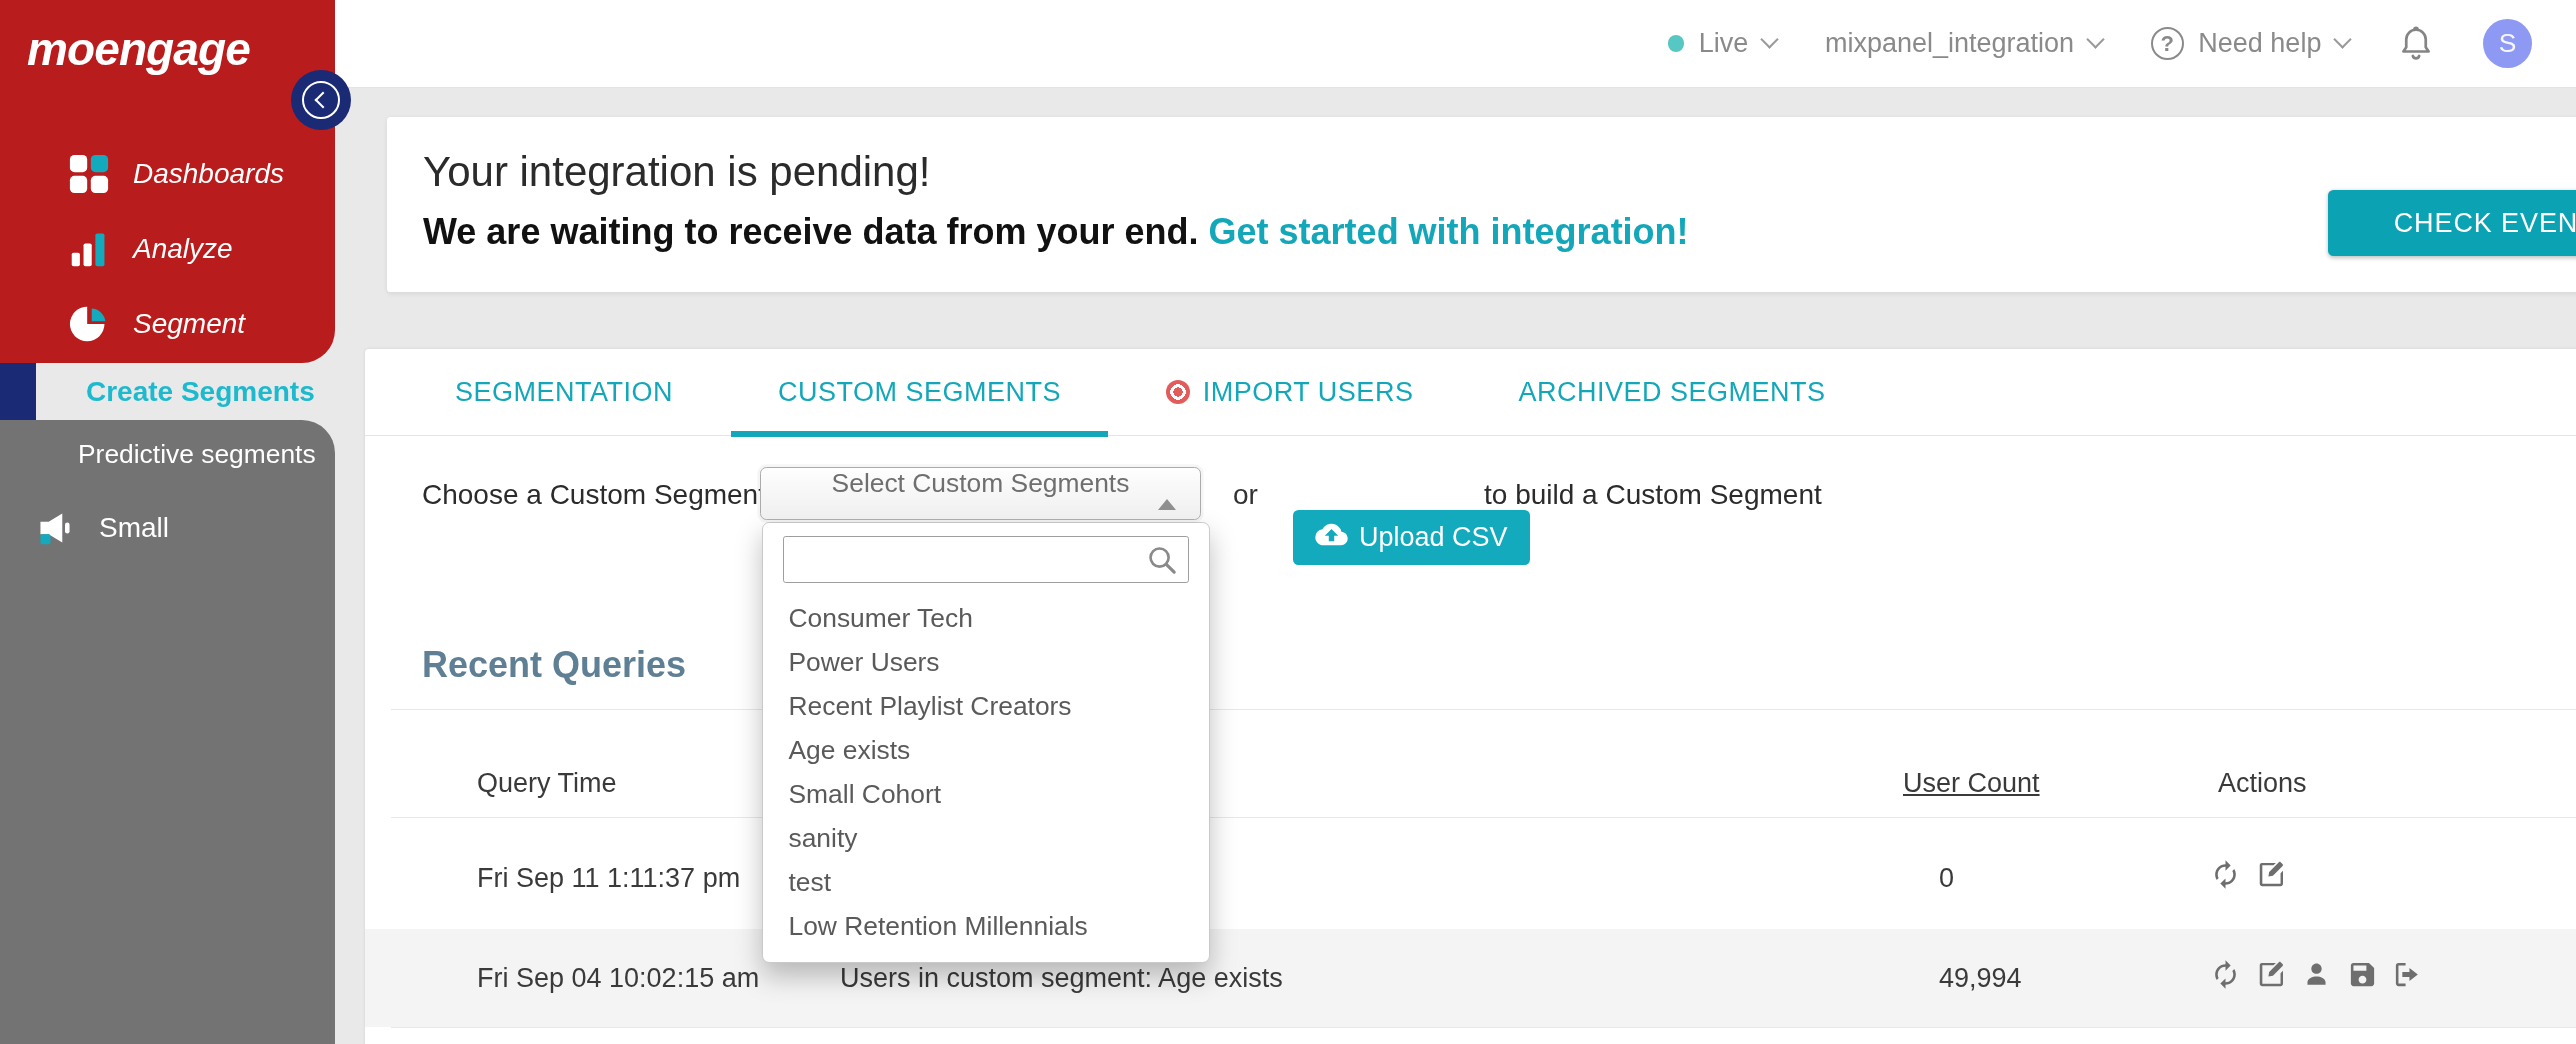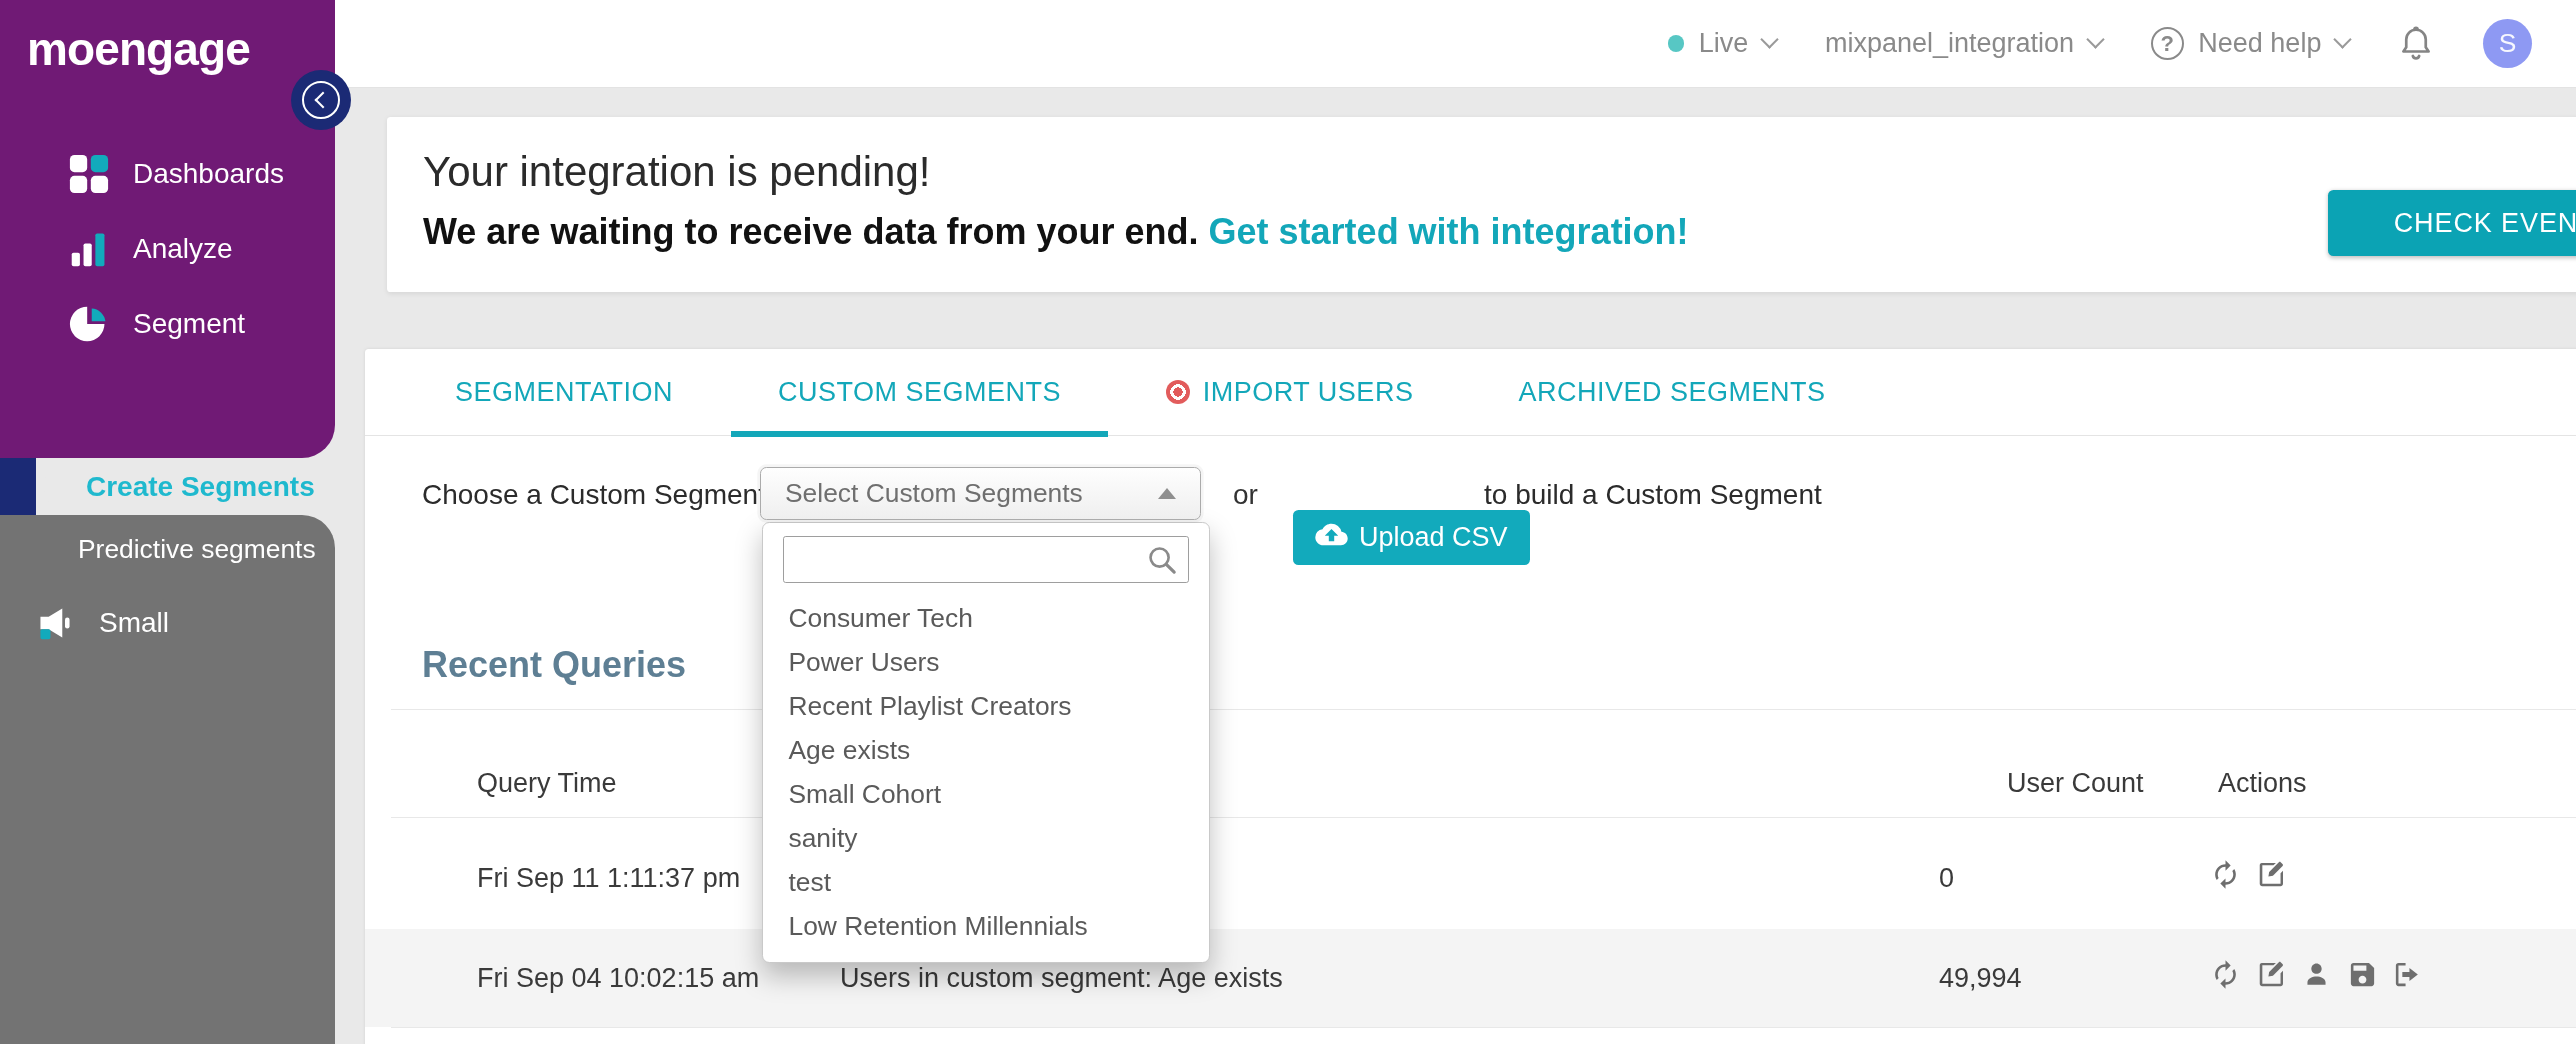--- a/index.html
+++ b/index.html
@@ -10,21 +10,21 @@
   .hgroup{display:flex;align-items:center;gap:14.6px;cursor:pointer;justify-content:center;}
   .live-dot{width:16.4px;height:16.4px;border-radius:50%;background:#57C7C4;}
   .cdown{width:11px;height:11px;border-right:2.7px solid #9a9a9a;border-bottom:2.7px solid #9a9a9a;transform:rotate(45deg);margin-top:-7.3px;}
   .qcircle{width:33px;height:33px;border:2.7px solid #8a8a8a;border-radius:50%;display:flex;align-items:center;justify-content:center;font-size:22px;font-weight:700;box-sizing:border-box;}
   .bell{cursor:pointer;}
   .bell svg{display:block;}
   .avatar{width:49px;height:49px;border-radius:50%;background:#8E99F3;color:rgba(255,255,255,.92);display:flex;align-items:center;justify-content:center;font-size:26.4px;cursor:pointer;}
 
   
   .sidebar{position:absolute;left:0;top:0;width:335px;height:1045px;display:flex;flex-direction:column;z-index:40;}
-  .side-top{background:#701a75;border-radius:0 0 33px 0;height:458px;box-sizing:border-box;}
+  .side-top{background:#b91c1c;border-radius:0 0 33px 0;height:363px;box-sizing:border-box;font-style:italic;}
   .logo{color:#fff;font-size:46px;font-weight:700;letter-spacing:-0.9px;padding:22px 0 0 27px;height:102px;box-sizing:border-box;cursor:pointer;}
   .nav-item{height:75px;display:flex;align-items:center;gap:24px;padding-left:35px;color:#fff;font-size:28px;cursor:pointer;}
   .side-top nav{margin-top:34px;margin-left:34px;}
   .nav-item .ic{width:40px;height:40px;display:flex;align-items:center;justify-content:center;}
   .pill-row{height:57px;position:relative;}
   .pill-row::before{content:"";position:absolute;left:0;top:0;width:36px;height:57px;background:#1B2A75;}
   .pill{position:absolute;left:36px;right:0;top:0;height:57px;background:#E9E9E9;border-radius:28px 0 0 28px;display:flex;align-items:center;padding-left:42px;color:#1FB9CE;font-size:28px;font-weight:700;cursor:pointer;margin-left:8px;}
   .side-bottom{flex:1;background:#737373;border-radius:0 33px 0 0;padding-top:5.5px;}
   .subitem{height:58px;display:flex;align-items:center;padding-left:78px;color:#fff;font-size:26.4px;cursor:pointer;}
   .side-bottom .nav-item{margin-top:7.3px;}
@@ -40,38 +40,38 @@
   .event-log-btn{position:absolute;right:55px;top:73px;height:66px;min-width:401px;background:#0BA3B4;color:#fff;font-size:27px;letter-spacing:0.9px;border:none;border-radius:5.5px;box-shadow:0 1.8px 4.6px rgba(0,0,0,.25);cursor:pointer;font-family:inherit;}
 
   
   .content-card{position:absolute;left:365px;top:349px;width:2449px;height:696px;background:#fff;border-radius:3.6px 3.6px 0 0;box-shadow:0 0.9px 3.6px rgba(0,0,0,.1);}
   .tabs-row{height:87px;border-bottom:1.8px solid #E4E4E4;display:flex;align-items:center;padding-left:90px;gap:105px;box-sizing:border-box;}
   .tab{position:relative;height:87px;display:flex;align-items:center;gap:12.8px;color:#13A7B9;font-size:27px;letter-spacing:0.5px;cursor:pointer;white-space:nowrap;}
   .tab.active::after{content:"";position:absolute;left:-47px;right:-47px;bottom:-1.8px;height:6.4px;background:#13A7B9;}
   .import-dot{width:24px;height:24px;border-radius:50%;background:radial-gradient(circle,#E25C5C 0 4.6px,#fff 4.6px 7.7px,#E25C5C 7.7px);}
 
   .picker-label{position:absolute;left:57px;top:130px;font-size:28px;color:#2b2b2b;}
-  .select-box{position:absolute;left:395px;top:118px;width:441px;height:53px;box-sizing:border-box;border:0.9px solid #ABABAB;border-radius:6.4px;background:linear-gradient(#FEFEFE,#EFEFEF);display:flex;align-items:center;padding:0 24px;font-size:26.4px;color:#6f6f6f;cursor:pointer;box-shadow:0 0 0 2.7px rgba(0,0,0,0.04);z-index:31;}
+  .select-box{position:absolute;left:395px;top:118px;width:441px;height:53px;box-sizing:border-box;border:0.9px solid #ABABAB;border-radius:6.4px;background:linear-gradient(#FEFEFE,#EFEFEF);display:flex;align-items:center;padding:0 24px;font-size:26.4px;color:#6f6f6f;cursor:pointer;box-shadow:0 0 0 2.7px rgba(0,0,0,0.04);z-index:31;flex-direction:column;}
   .caret-up{margin-left:auto;width:0;height:0;border-left:9px solid transparent;border-right:9px solid transparent;border-bottom:11px solid #8f8f8f;}
   .or-text{position:absolute;left:868px;top:130px;font-size:28px;color:#333;}
   .upload-btn{position:absolute;left:928px;top:117px;height:55px;padding:0 22px;background:#12AABC;border:none;border-radius:5.5px;color:#fff;font-size:27px;display:flex;align-items:center;gap:11px;cursor:pointer;font-family:inherit;margin-top:44px;}
   .suffix-text{position:absolute;left:1119px;top:130px;font-size:28px;color:#2b2b2b;}
 
   .dropdown-panel{position:absolute;left:397px;top:173px;width:448px;box-sizing:border-box;background:#fff;border:0.9px solid #C9C9C9;border-radius:7.3px;box-shadow:0 12.8px 27px rgba(0,0,0,.25);padding:12.8px 0 14.6px;z-index:30;}
   .search-wrap{margin:0 20px;position:relative;}
   .search-wrap input{width:100%;box-sizing:border-box;height:47px;border:1.8px solid #9E9E9E;border-radius:2.7px;font-size:25.5px;padding:0 51px 0 14.6px;outline:none;font-family:inherit;}
   .search-icon{position:absolute;right:9px;top:7.3px;}
   .options{margin-top:12.8px;}
   .opt{height:44px;line-height:44px;padding-left:25.5px;font-size:26.4px;color:#5a5a5a;cursor:pointer;white-space:nowrap;}
 
   .rq-title{position:absolute;left:57px;top:295px;font-size:36px;font-weight:700;color:#5E7F94;}
   .divider{position:absolute;left:25.5px;right:25.5px;border-top:1.8px solid #E8E8E8;}
   .d1{top:360px;} .d2{top:468px;} .d3{top:678px;}
   .th{position:absolute;top:419px;font-size:27px;font-weight:500;color:#3a3a3a;}
-  .th-time{left:112px;} .th-count{left:1642px;} .th-actions{left:1853px;}
+  .th-time{left:112px;} .th-count{left:1538px;text-decoration:underline;} .th-actions{left:1853px;}
   .row{position:absolute;left:0;right:0;}
   .row1{top:469px;height:110px;background:#fff;}
   .row2{top:580px;height:98px;background:#F4F4F4;}
   .cell{position:absolute;font-size:27px;color:#3a3a3a;white-space:nowrap;}
   .row1 .cell{top:45px;} .row2 .cell{top:34px;}
   .c-time{left:112px;} .c-query{left:475px;} .c-count{left:1574px;}
   .actions{position:absolute;left:1845px;display:flex;gap:14.6px;}
   .row1 .actions{top:41px;} .row2 .actions{top:30px;}
   .aicon{cursor:pointer;}
   .aicon svg{display:block;fill:#6e6e6e;}

